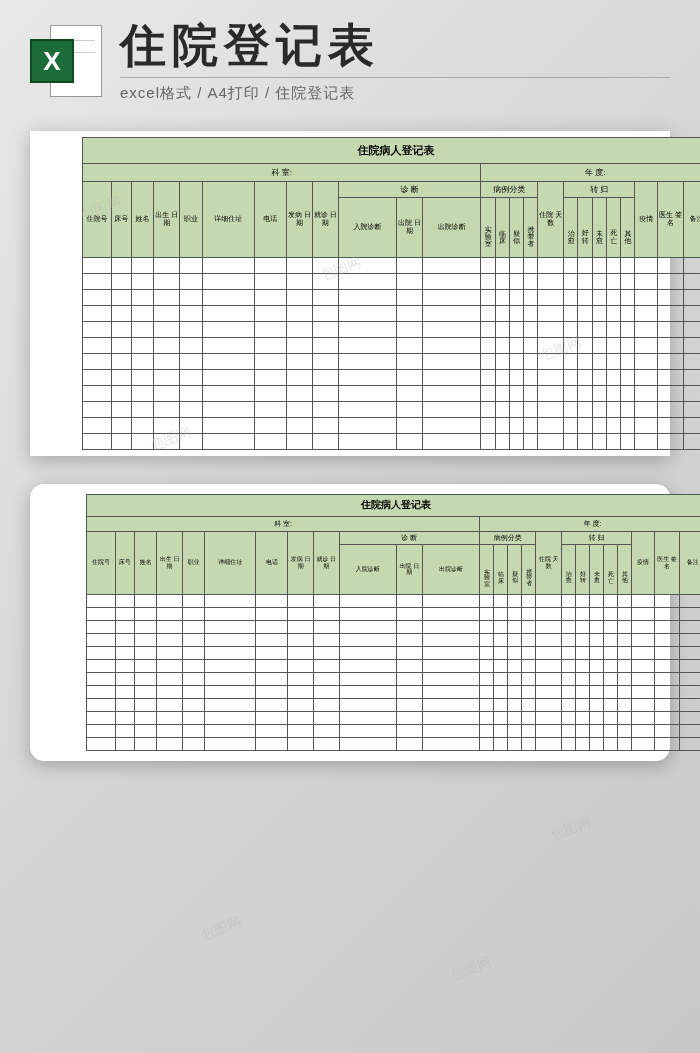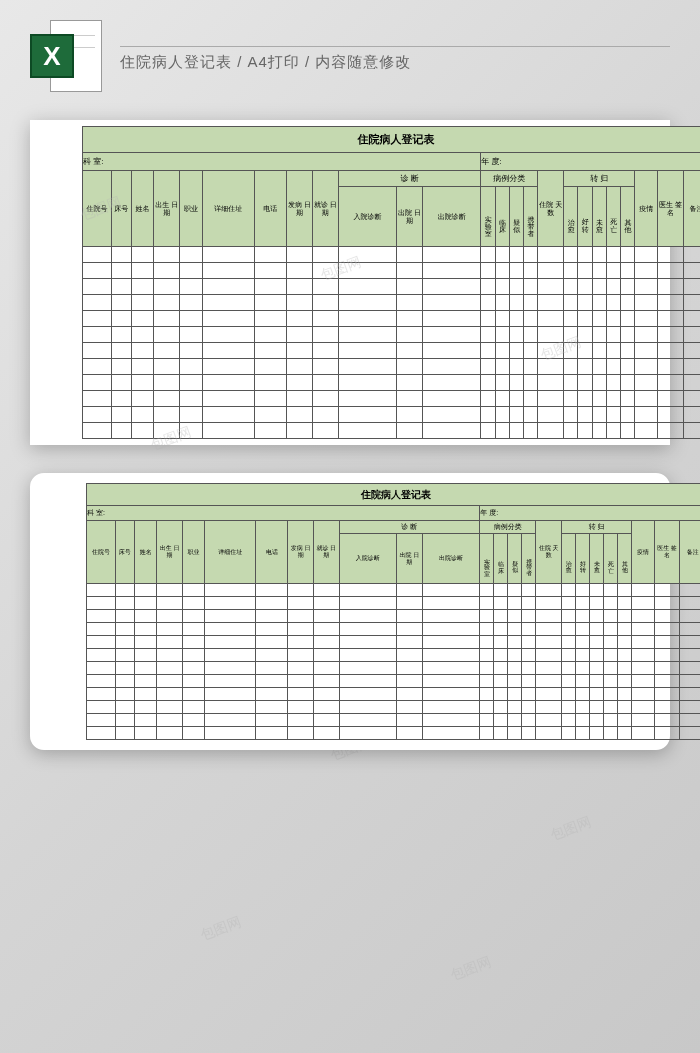--- a/index.html
+++ b/index.html
@@ -105,21 +105,21 @@
     text-align: center;
     padding: 0;
     overflow: hidden;
   }
   .hdr { background: #c5d9b0; }
   .title-cell {
     font-size: 11px;
     font-weight: bold;
     height: 26px;
   }
-  .info-row td { height: 18px; font-size: 8px; text-align: left; }
+  .info-row td { height: 18px; font-size: 8px; text-align: center; }
   .col-head {
     height: 60px;
     writing-mode: vertical-rl;
     text-orientation: upright;
     font-size: 7px;
     line-height: 1.1;
     letter-spacing: 0;
   }
   .col-head.h { writing-mode: horizontal-tb; }
   .group-head { height: 16px; font-size: 8px; }
@@ -144,21 +144,22 @@
 <div class="watermark" style="top:820px;left:550px">包图网</div>
 <div class="watermark" style="top:920px;left:200px">包图网</div>
 <div class="watermark" style="top:960px;left:450px">包图网</div>
 
 <div class="header-bar">
   <div class="excel-icon-wrap">
     <div class="excel-page"></div>
     <div class="excel-badge">X</div>
   </div>
   <div class="header-text">
-    <div class="header-sub">住院病人登记表 / A4打印 / 内容随意修改</div>
+    <div class="header-title">住院登记表</div>
+    <div class="header-sub">excel格式 / A4打印 / 住院登记表</div>
   </div>
 </div>
 
 <div class="sheet">
   <table class="form-table">
     <colgroup>
       <col style="width:4.5%">
         <col style="width:3%">
         <col style="width:3.5%">
         <col style="width:4%">

